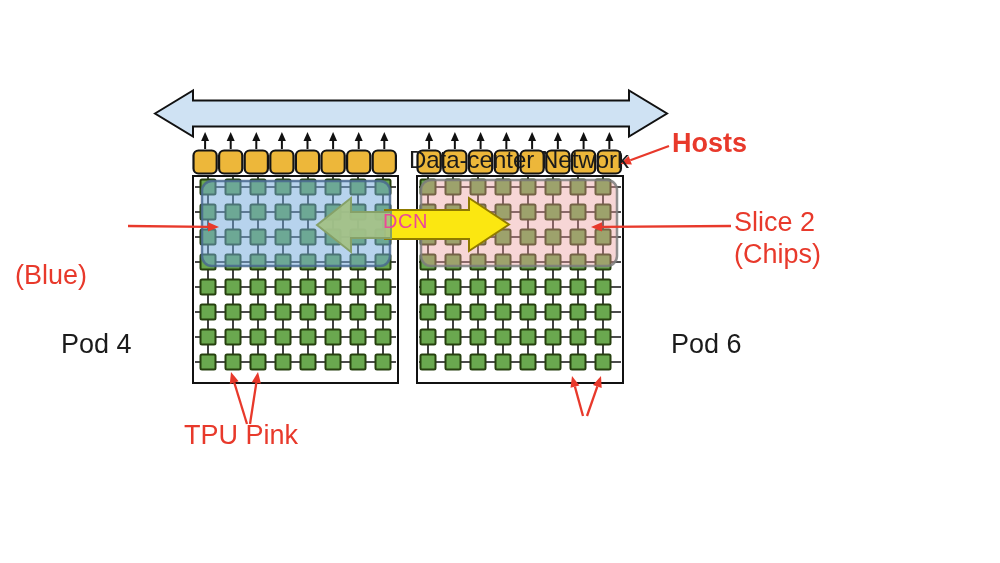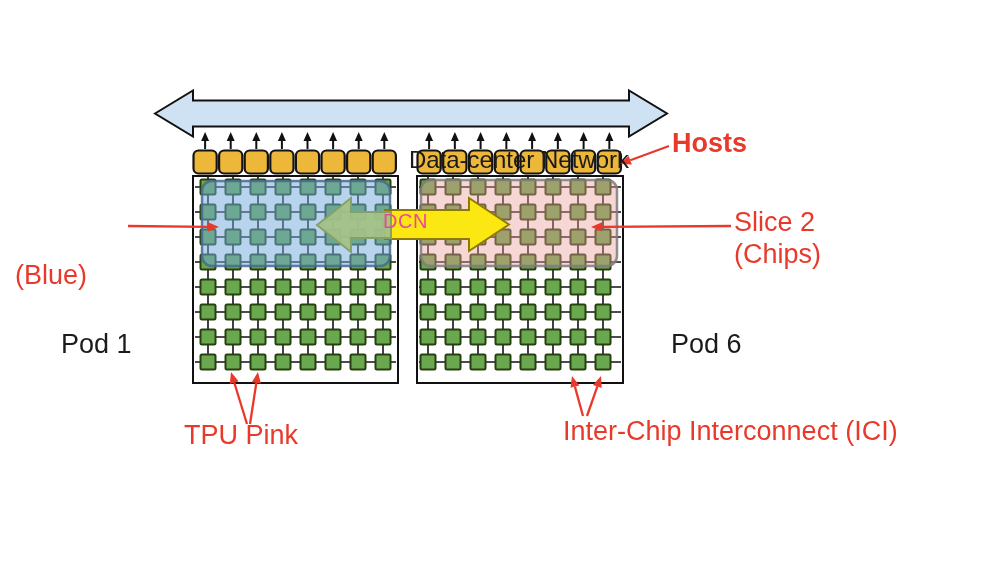--- a/index.html
+++ b/index.html
@@ -259,17 +259,16 @@
       <line x1="587" y1="416" x2="597.3661453279908" y2="386.38244192002617" stroke="#e8392b" stroke-width="2.3"></line>
       <polygon points="601.0,376.0 593.0,384.9 601.7,387.9" fill="#e8392b"></polygon>
     </svg>
 
   <div class="lbl black" id="dcn-bar-label">Data-center Network</div>
   <div class="lbl" id="dcn-arrow-label">DCN</div>
   <div class="lbl red f27" id="hosts-label">Hosts</div>
   <div class="lbl red f27" id="slice1-l2">(Blue)</div>
   <div class="lbl red f27" id="slice2-l1">Slice 2</div>
   <div class="lbl red f27" id="slice2-l2">(Chips)</div>
-  <div class="lbl black f27" id="pod1-label">Pod 1</div>
+  <div class="lbl black f27" id="pod1-label">Pod 4</div>
   <div class="lbl black f27" id="pod2-label">Pod 6</div>
   <div class="lbl red f27" id="tpu-label">TPU Pink</div>
-  <div class="lbl red f27" id="ici-label">Inter-Chip Interconnect (ICI)</div>
 </div>
 
 </body></html>

